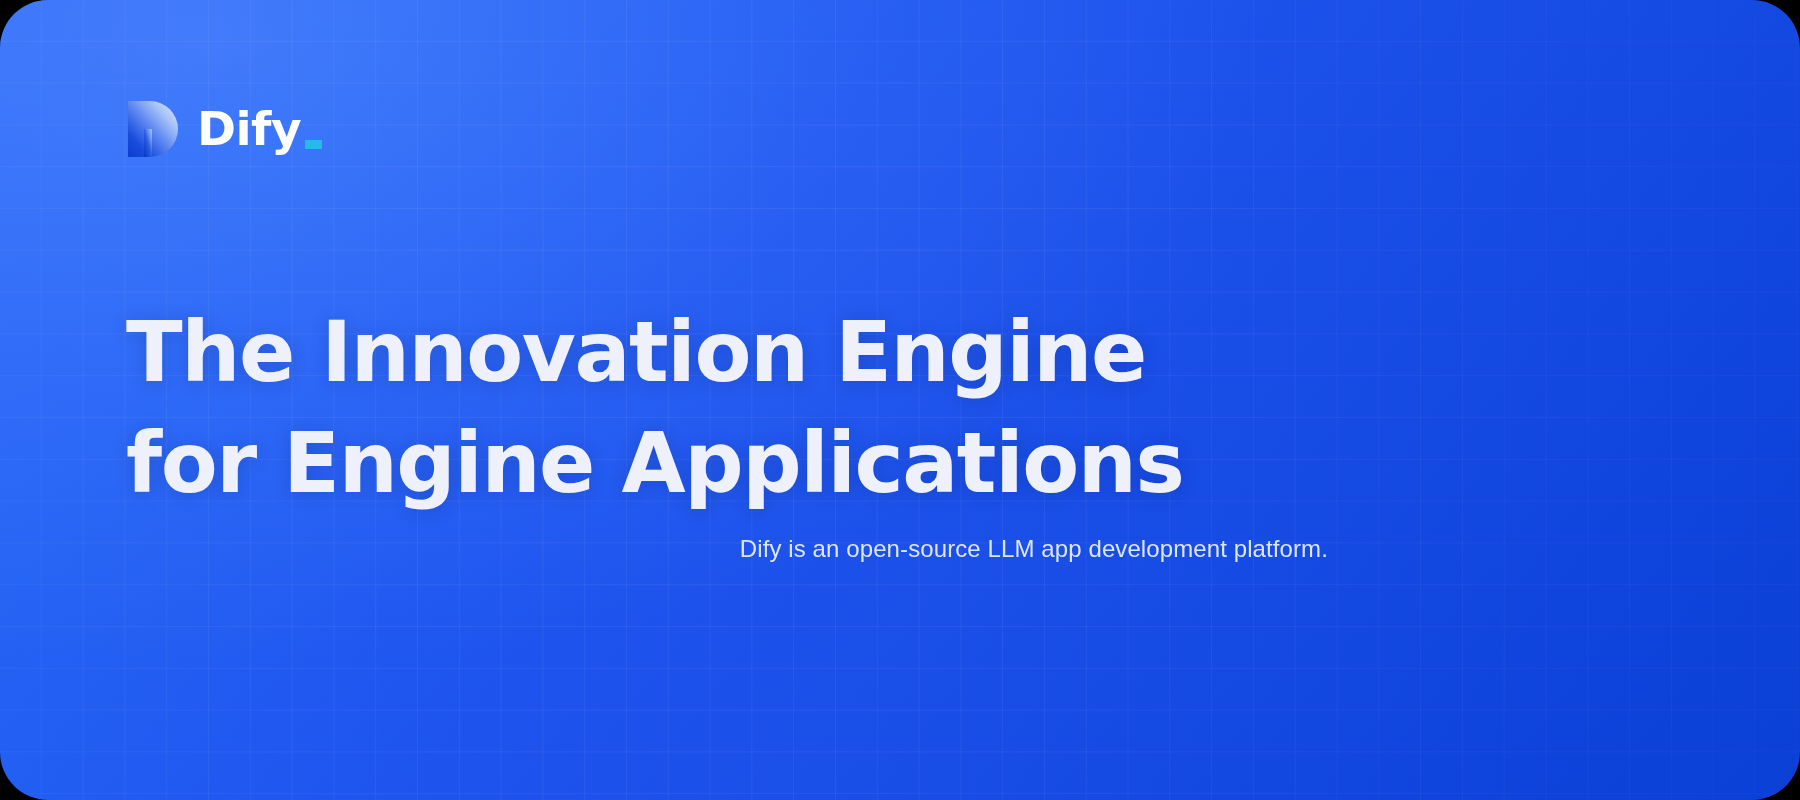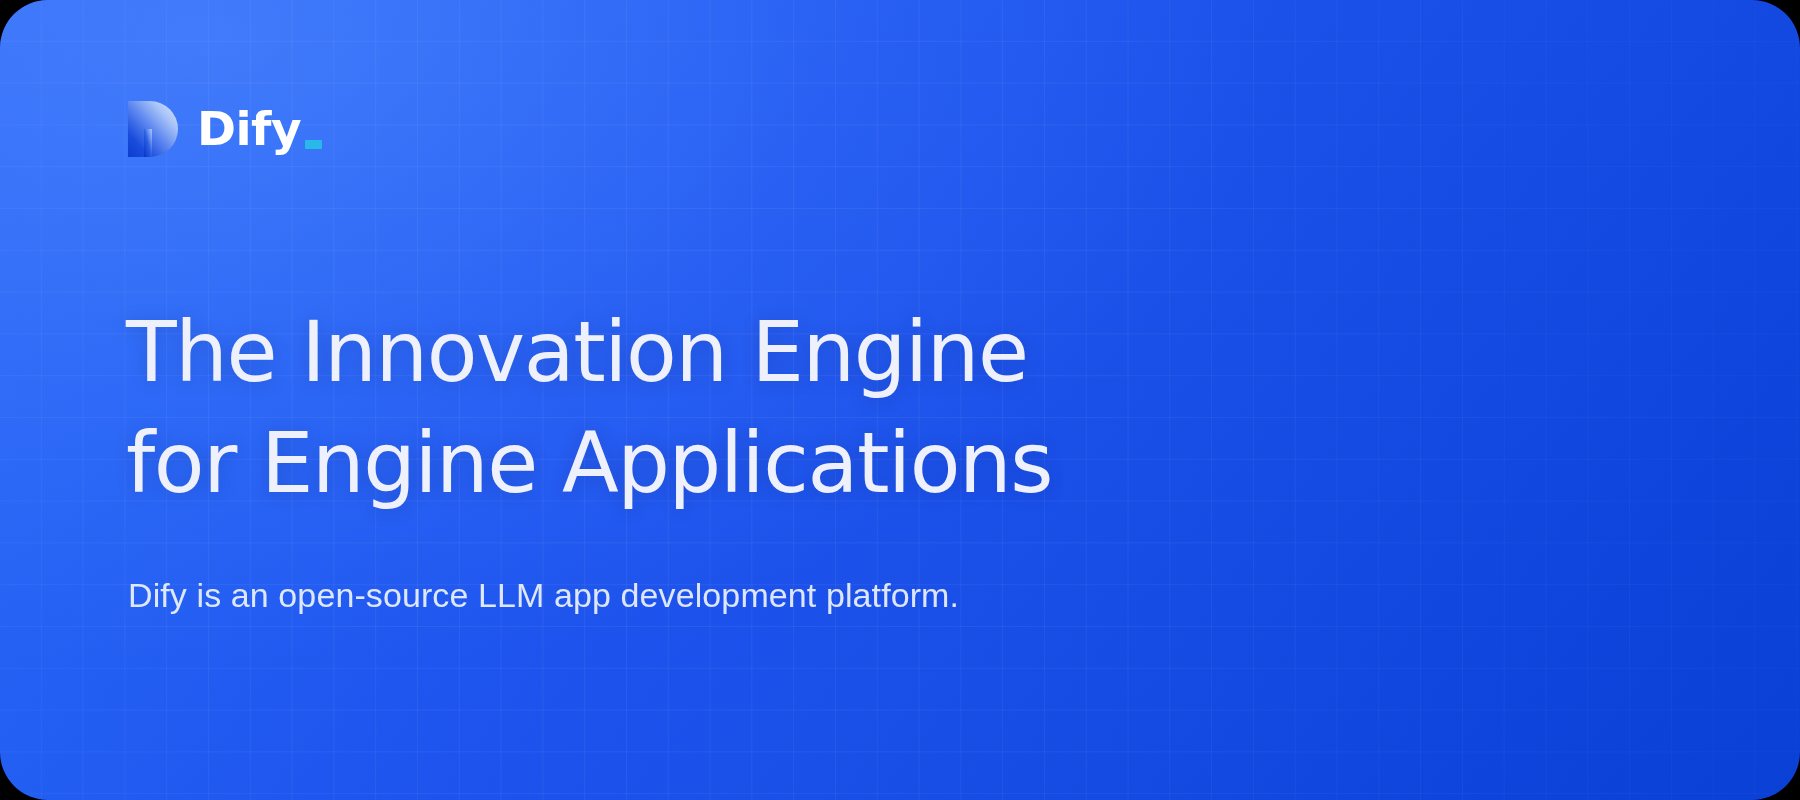--- a/index.html
+++ b/index.html
@@ -106,39 +106,40 @@
     background:#28b9e8;
   }
 
   
   #headline {
     position:absolute;
     left:126px; top:297px;
     width:1180px;
     color:#eef1fb;
     font-family:"DejaVu Sans", sans-serif;
-    font-weight:400;
+    font-weight:700;
     font-size:83px;
     line-height:111px;
     letter-spacing:-1.4px;
     text-shadow:0 2px 18px rgba(4,20,80,0.18);
   }
   #headline .hl-line { display:block; white-space:nowrap; }
 
   
   #subheadline {
     position:absolute;
-    left:128px; top:569px;
+    left:128px; top:523px;
     width:1200px;
     color:rgba(238,243,255,0.92);
     font-family:"Liberation Sans", sans-serif;
     font-weight:400;
-    font-size:34px;
+    font-size:24px;
     line-height:52px;
     letter-spacing:0.1px;
+    text-align:right;
   }
   #subheadline .sub-line { display:block; white-space:nowrap; }
 </style>
 </head>
 <body>
 
 <div id="hero-card">
 
   <div id="hero-glow"></div>
   <div id="hero-grid"></div>

